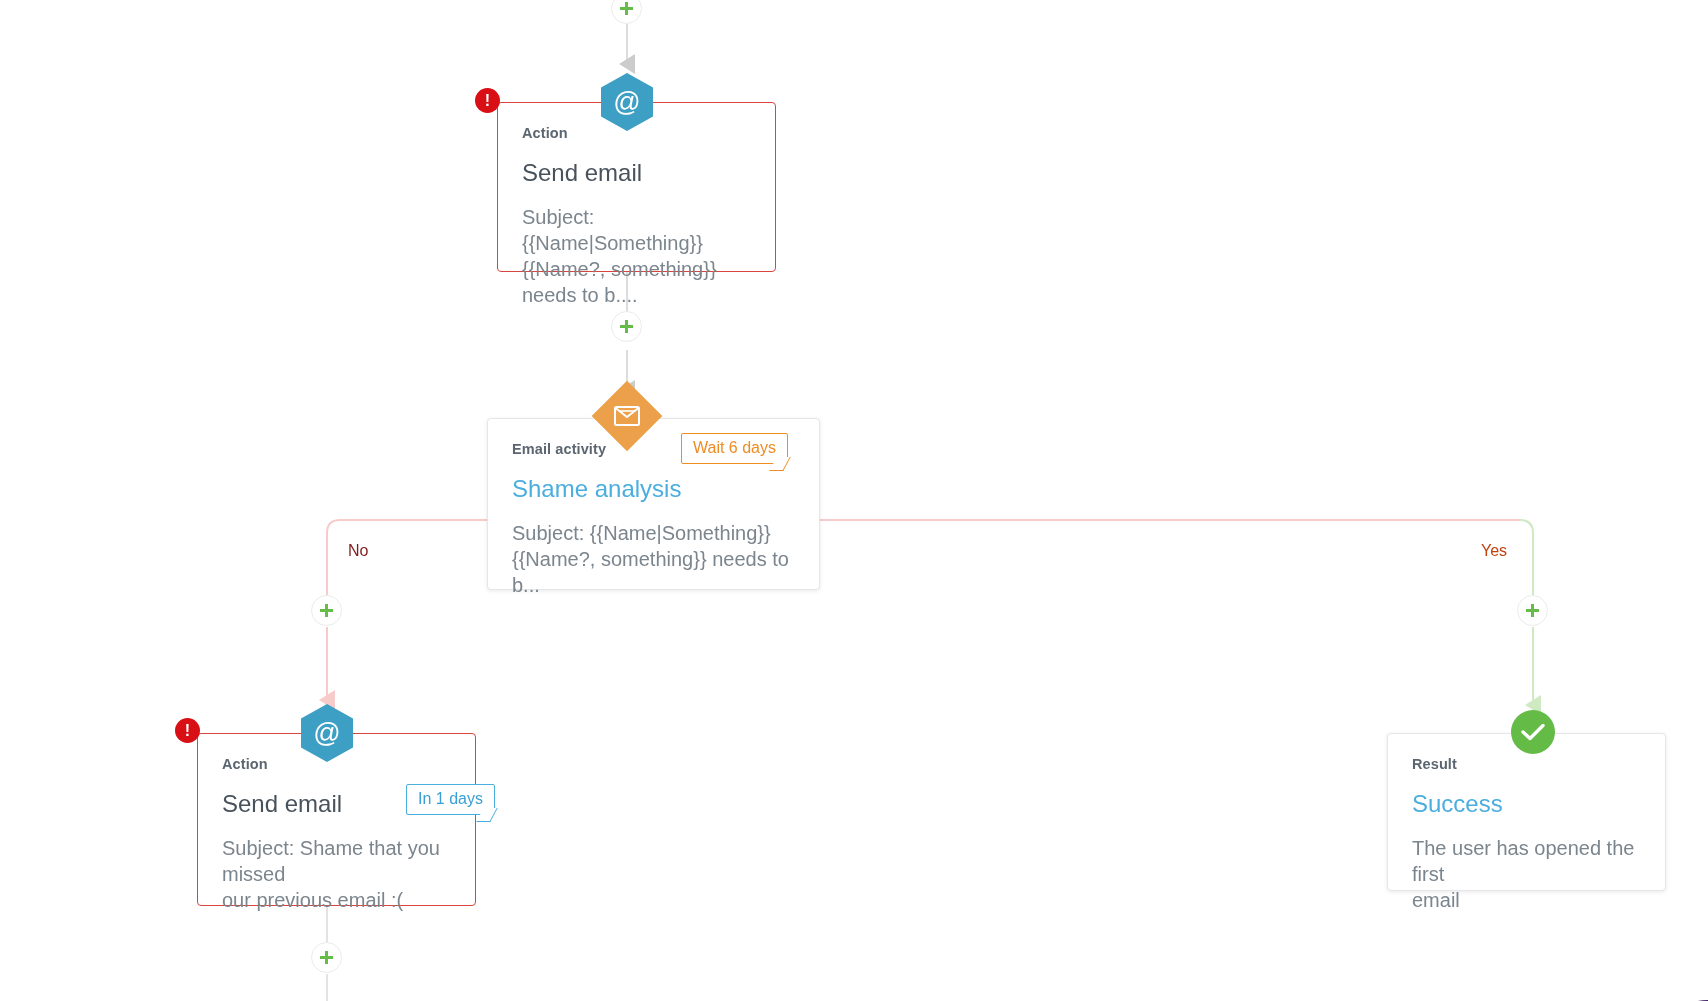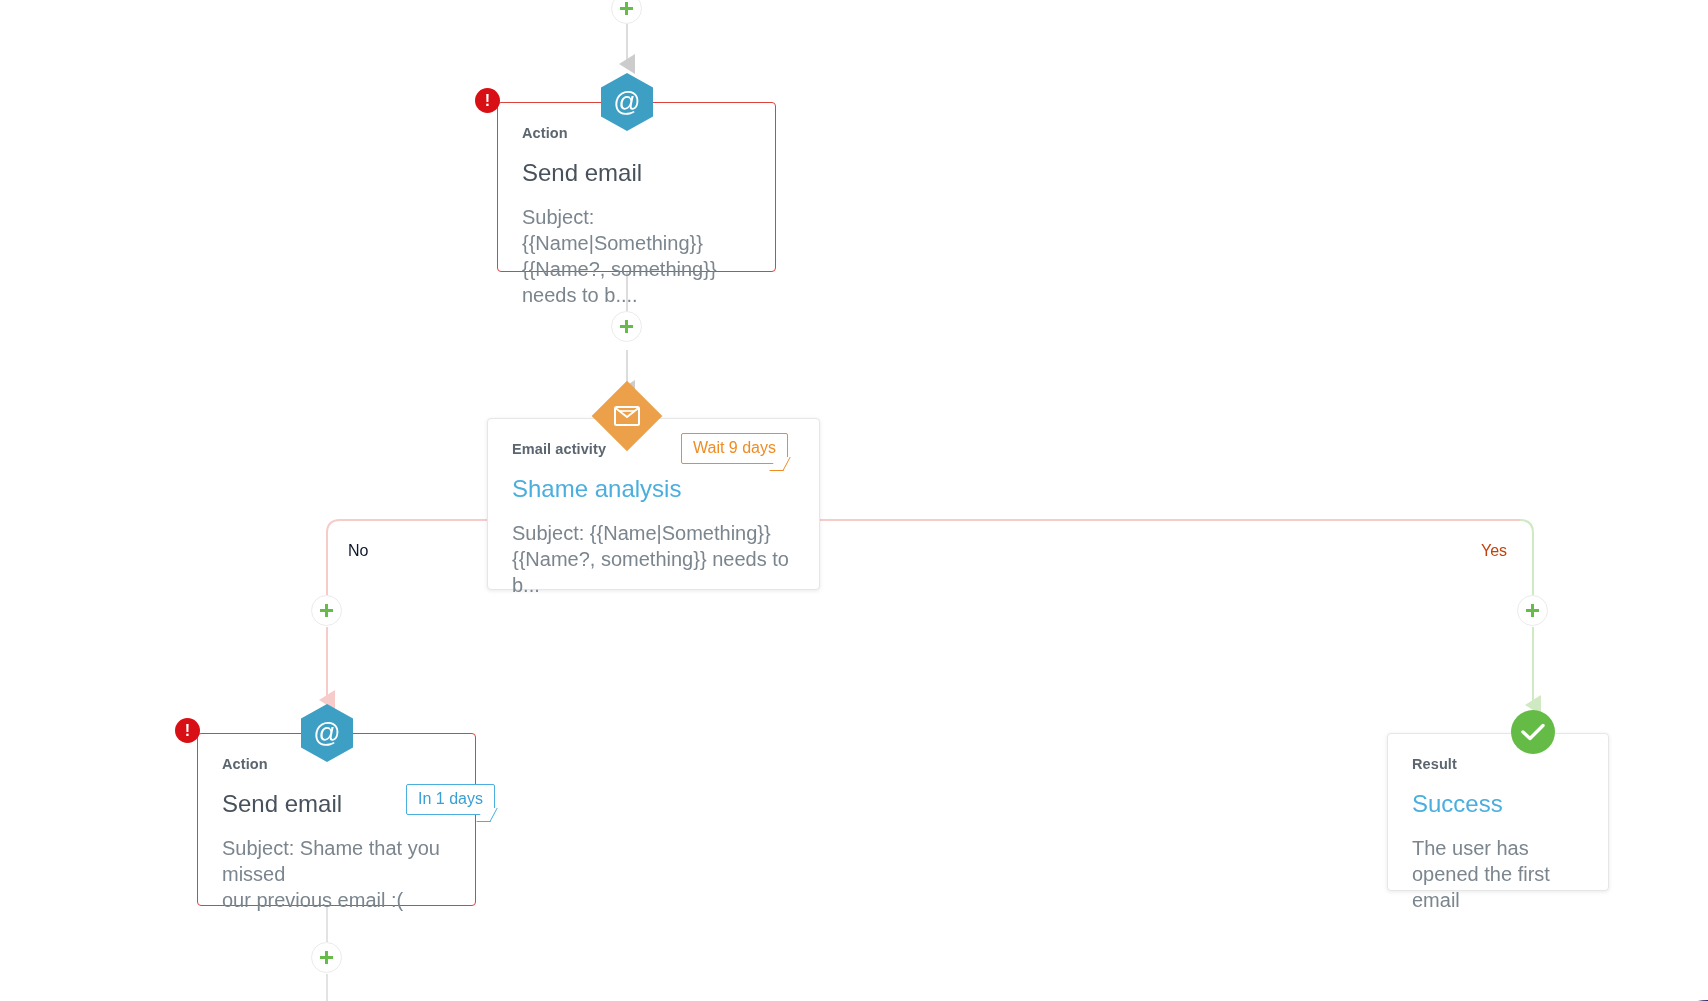--- a/index.html
+++ b/index.html
@@ -148,21 +148,21 @@
   }
   .plus-btn .bar-h { position: absolute; width: 13px; height: 2.6px; background: #66bb4a; }
   .plus-btn .bar-v { position: absolute; width: 2.6px; height: 13px; background: #66bb4a; }
 
   
   .branch-label {
     position: absolute;
     font-size: 16px;
     z-index: 4;
   }
-  .branch-label.no  { color: #0f172a; }
+  .branch-label.no  { color: #7f1d1d; }
   .branch-label.yes { color: #c2410c; }
 
   
   .chat-widget {
     position: absolute;
     width: 108px; height: 108px;
     border-radius: 50%;
     background: #3d1f63;
     z-index: 9;
   }
@@ -238,21 +238,21 @@
   <div class="node-icon" style="left:602px; top:391px;">
     <div class="diamond">
       <svg width="26" height="20" viewBox="0 0 26 20">
         <rect x="1" y="1" width="24" height="18" rx="1.5" fill="none" stroke="#ffffff" stroke-width="2"></rect>
         <path d="M 1.5 2 L 13 11 L 24.5 2" fill="none" stroke="#ffffff" stroke-width="2"></path>
         <line x1="5" y1="5" x2="21" y2="5" stroke="#ffffff" stroke-width="1.6"></line>
       </svg>
     </div>
   </div>
   <div class="delay-badge orange" style="left:681px; top:433px;">
-    <span>Wait 9 days</span>
+    <span>Wait 6 days</span>
     <span class="tail"></span>
   </div>
 
   <div class="branch-label no" style="left:348px; top:542px;">No</div>
   <div class="branch-label yes" style="left:1481px; top:542px;">Yes</div>
 
   <div class="plus-btn" style="left:311px; top:595px;">
     <span class="bar-h"></span>
     <span class="bar-v"></span>
   </div>
@@ -275,21 +275,21 @@
   <div class="delay-badge blue" style="left:406px; top:784px;">
     <span>In 1 days</span>
     <span class="tail"></span>
   </div>
 
   <div class="plus-btn" style="left:311px; top:942px;">
     <span class="bar-h"></span>
     <span class="bar-v"></span>
   </div>
 
-  <div class="card plain" style="left:1387px; top:733px; width:222px; height:158px;">
+  <div class="card plain" style="left:1387px; top:733px; width:279px; height:158px;">
     <div class="card-kind">Result</div>
     <div class="card-title link">Success</div>
     <div class="card-desc">The user has opened the first</div>
     <div class="card-desc">email</div>
   </div>
   <div class="node-icon" style="left:1511px; top:710px;">
     <div class="circle-check">
       <svg width="24" height="18" viewBox="0 0 24 18">
         <path d="M 2 9 L 9 15.5 L 22 2.5" fill="none" stroke="#ffffff" stroke-width="3.4" stroke-linecap="round" stroke-linejoin="round"></path>
       </svg>

